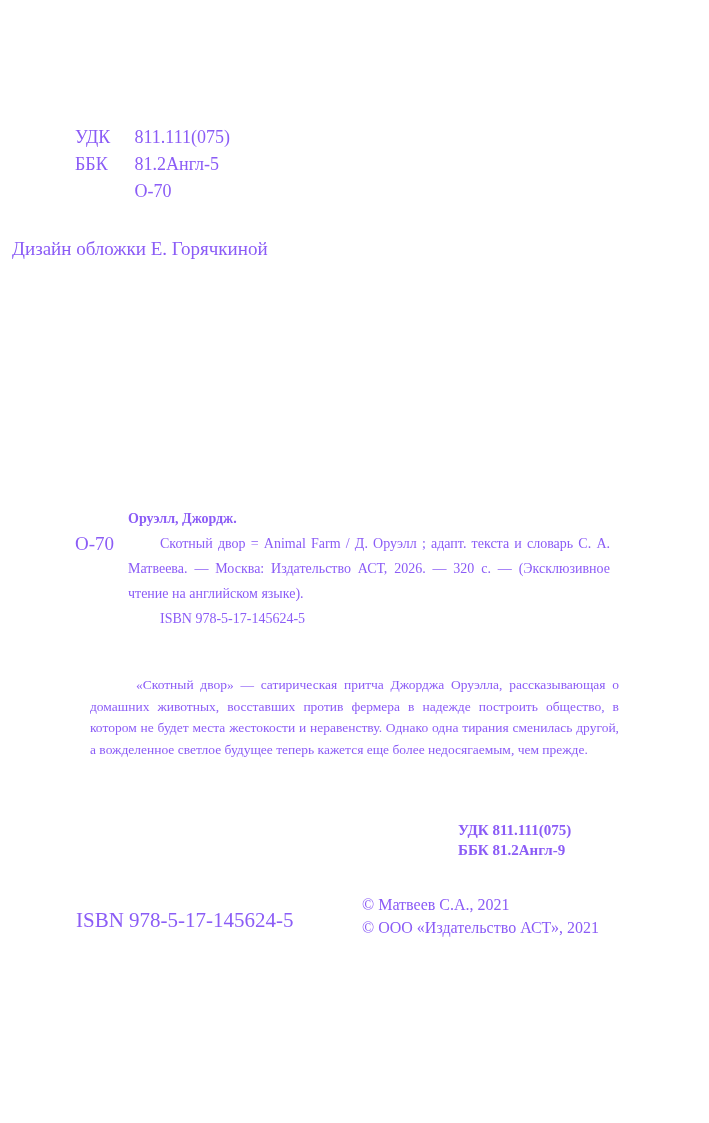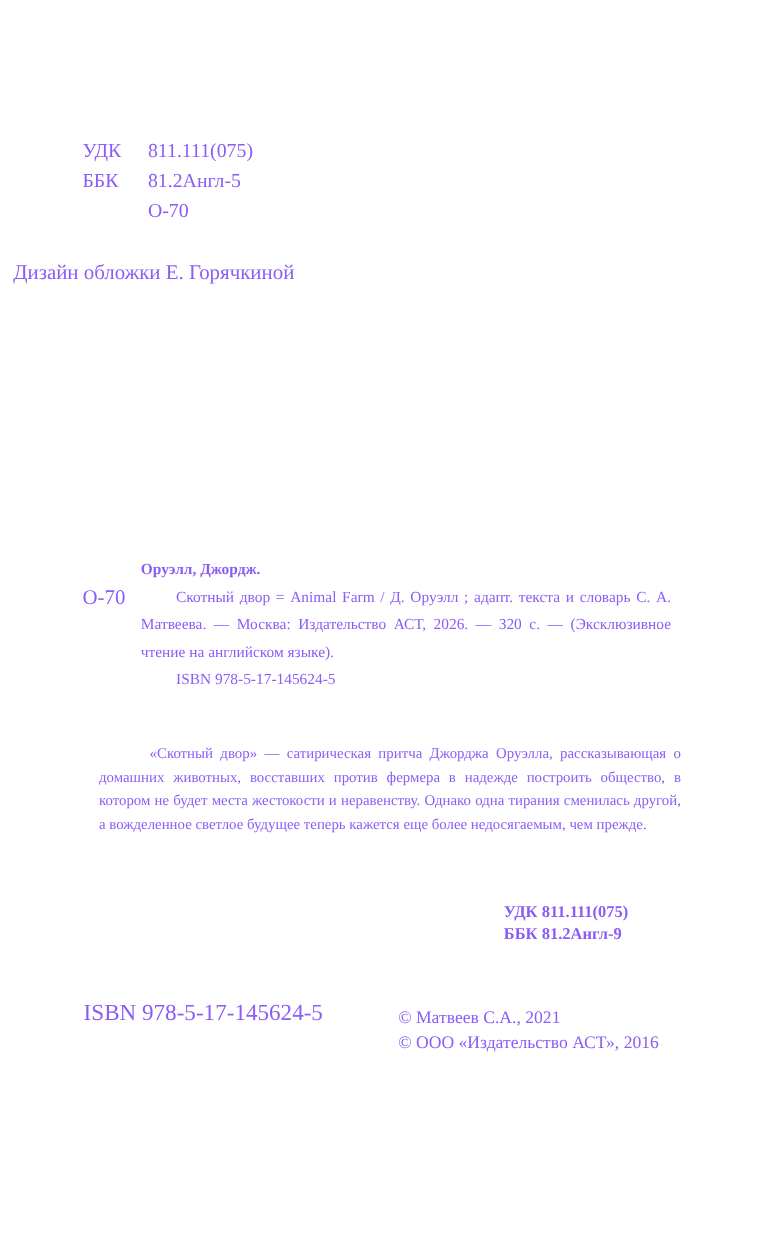--- a/index.html
+++ b/index.html
@@ -108,21 +108,20 @@
     line-height: 25px;
     white-space: nowrap;
   }
   .footer-copyrights {
     position: absolute;
     left: 362px;
     top: 894px;
     font-size: 16px;
     line-height: 22.5px;
     white-space: nowrap;
-    margin-top: 21px;
   }
 </style>
 </head>
 <body>
 
 <div class="page">
 
   <div class="top-imprint">
     <div class="imprint-row">
       <span class="imprint-label">УДК</span>
@@ -153,16 +152,16 @@
   </div>
 
   <div class="classification">
     <div>УДК 811.111(075)</div>
     <div>ББК 81.2Англ-9</div>
   </div>
 
   <div class="footer-isbn">ISBN 978-5-17-145624-5</div>
   <div class="footer-copyrights">
     <div>© Матвеев С.А., 2021</div>
-    <div>© ООО «Издательство АСТ», 2016</div>
+    <div>© ООО «Издательство АСТ», 2021</div>
   </div>
 
 </div>
 
 </body></html>

